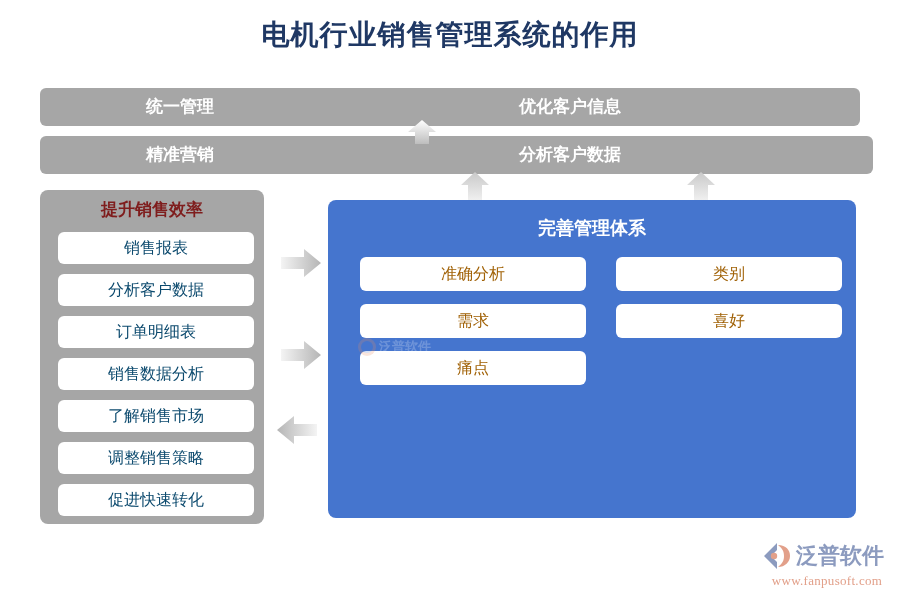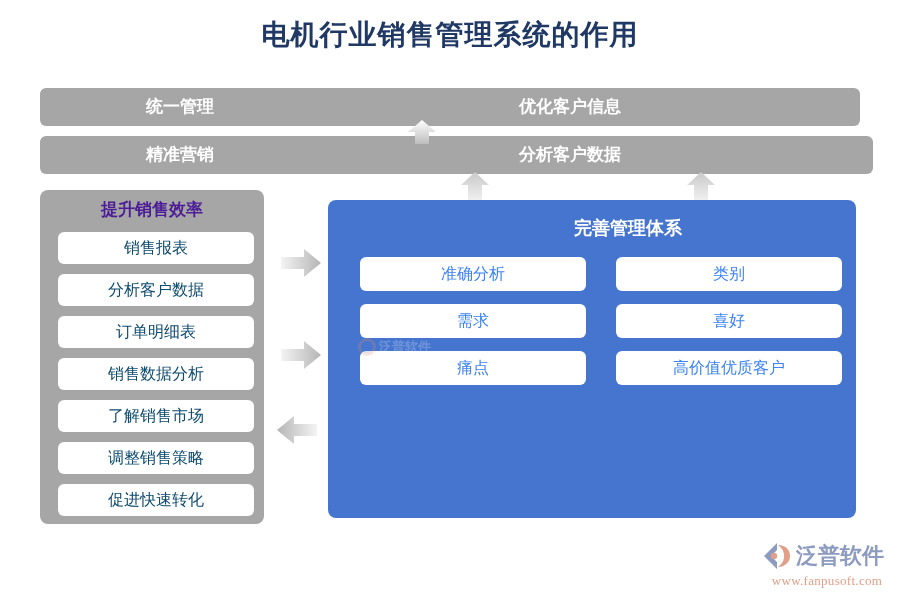--- a/index.html
+++ b/index.html
@@ -71,21 +71,21 @@
     border-radius: 8px;
   }
   #left-panel-title {
     position: absolute;
     left: 0;
     top: 8px;
     width: 224px;
     text-align: center;
     font-size: 17px;
     font-weight: bold;
-    color: #4c1d95;
+    color: #7f1d1d;
     font-family: "Liberation Serif", "DejaVu Serif", serif;
   }
   #left-items {
     position: absolute;
     left: 18px;
     top: 42px;
     width: 192px;
   }
   .left-item {
     width: 196px;
@@ -115,39 +115,38 @@
   #blue-panel-title {
     position: absolute;
     left: 0;
     top: 16px;
     width: 528px;
     text-align: center;
     font-size: 18px;
     font-weight: bold;
     color: #ffffff;
     font-family: "Liberation Serif", "DejaVu Serif", serif;
-    padding-left: 36px;
   }
   .blue-col {
     position: absolute;
     top: 57px;
     width: 226px;
   }
   #blue-col-left  { left: 32px; }
   #blue-col-right { left: 288px; }
   .blue-item {
     width: 226px;
     height: 34px;
     line-height: 34px;
     margin-bottom: 13px;
     background: #ffffff;
     border-radius: 6px;
     text-align: center;
     font-size: 16px;
-    color: #3b82f6;
+    color: #a16207;
     box-sizing: border-box;
     font-family: "Liberation Serif", "DejaVu Serif", serif;
   }
   
   #inner-watermark {
     position: absolute;
     left: 30px;
     top: 136px;
     width: 110px;
     height: 22px;
@@ -324,21 +323,20 @@
 
     <div class="blue-col" id="blue-col-left">
       <div class="blue-item">准确分析</div>
       <div class="blue-item">需求</div>
       <div class="blue-item">痛点</div>
     </div>
 
     <div class="blue-col" id="blue-col-right">
       <div class="blue-item">类别</div>
       <div class="blue-item">喜好</div>
-      <div class="blue-item">高价值优质客户</div>
     </div>
 
     <div id="inner-watermark">
       <div class="wm-mark"></div>
       <div class="wm-text">泛普软件</div>
     </div>
   </div>
 
   <div id="brand-logo">
     <div class="logo-row">

